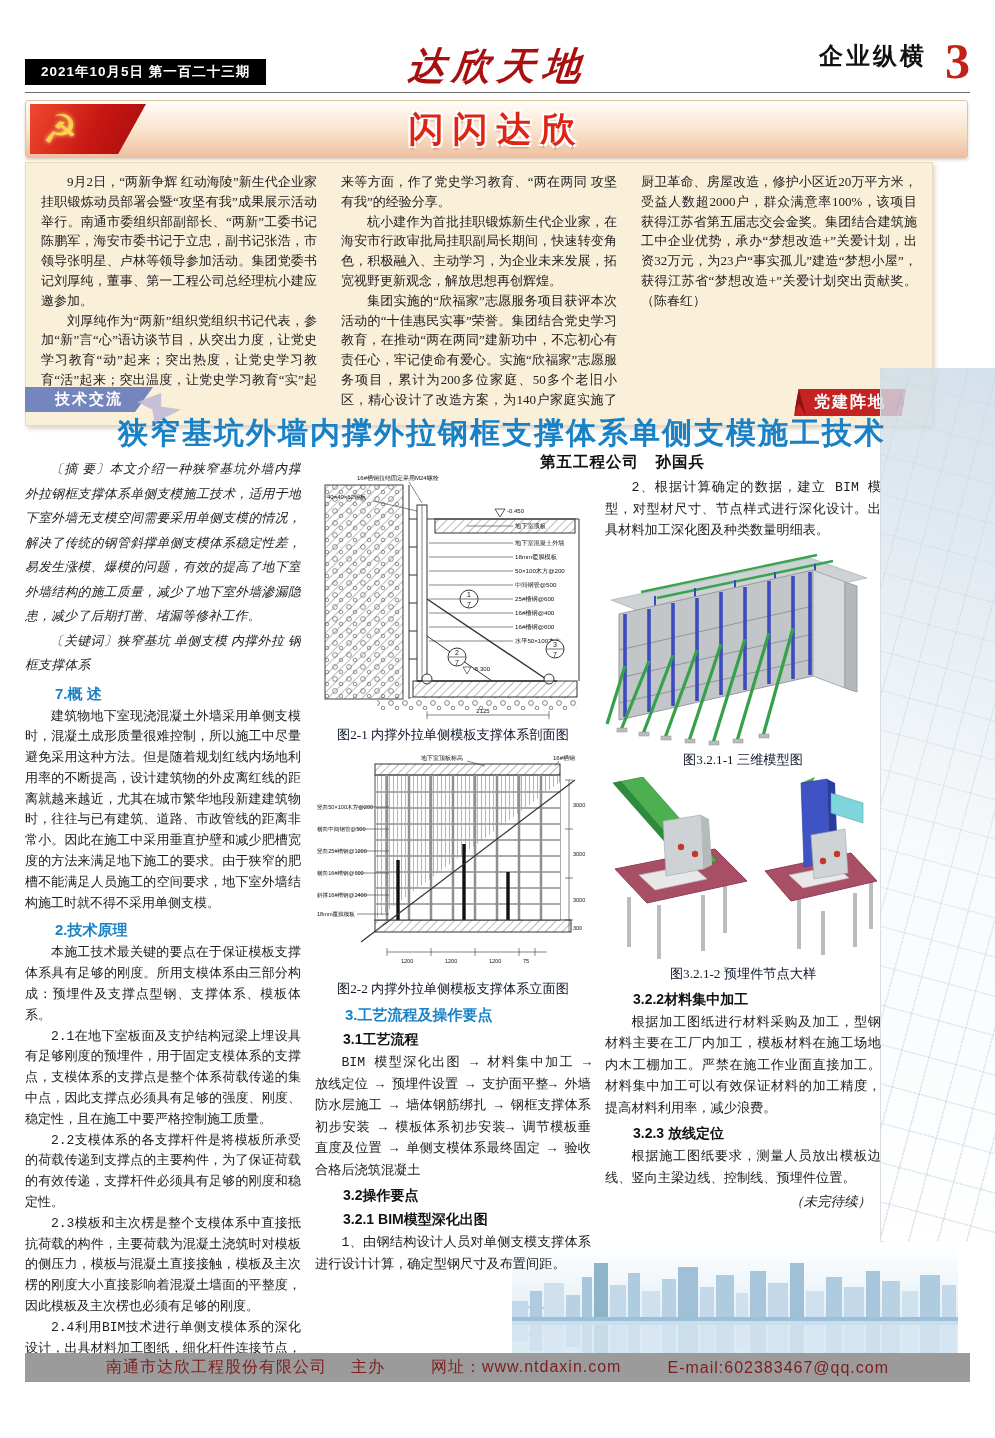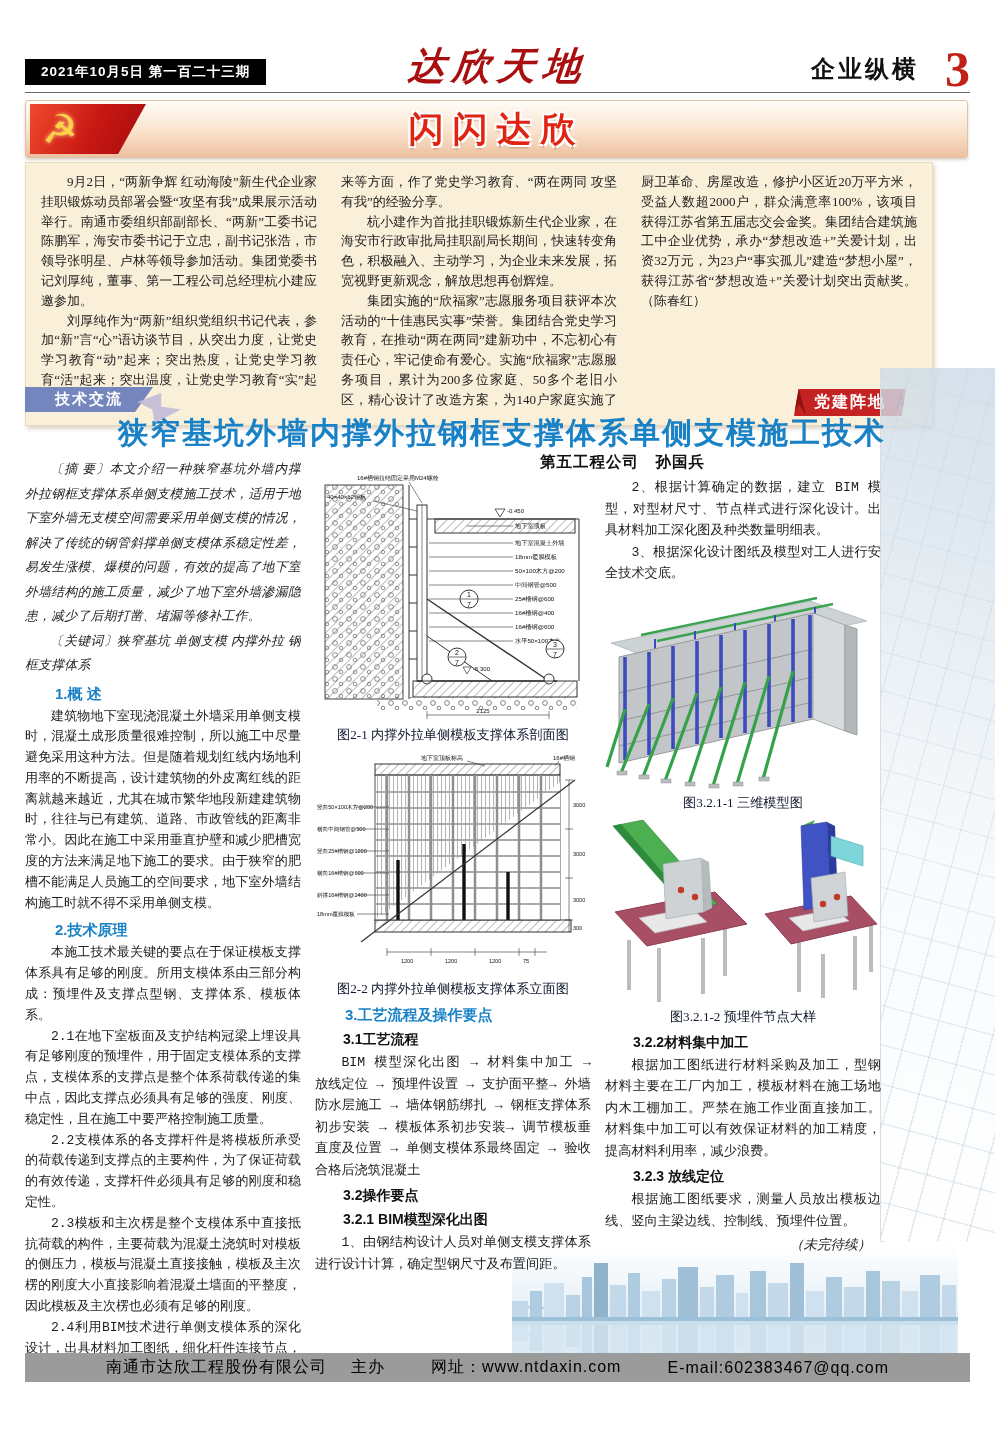--- a/index.html
+++ b/index.html
@@ -6,21 +6,21 @@
   body{width:995px;height:1438px;background:#ffffff;position:relative;overflow:hidden;
        font-family:"Liberation Serif",serif;color:#1a1a1a;}
   .page{position:absolute;inset:0;}
 
   
   .header{position:absolute;left:25px;right:25px;top:28px;height:64px;border-bottom:1.5px solid #6a6a6a;}
   .date-box{position:absolute;left:0;bottom:7px;background:#000000;color:#fff;
             font:bold 13.5px "Liberation Sans",sans-serif;padding:4px 16px;letter-spacing:1px;}
   .masthead{position:absolute;left:0;right:0;bottom:0;text-align:center;
             font:bold italic 38px "DejaVu Serif",serif;color:#a90f0f;letter-spacing:7px;transform:skewX(-5deg);}
-  .section-right{position:absolute;right:0;bottom:2px;display:flex;align-items:center;gap:26px;}
+  .section-right{position:absolute;right:0;bottom:10px;display:flex;align-items:flex-start;gap:18px;}
   .section-name{font:bold 24px "Liberation Serif",serif;letter-spacing:3px;color:#111;}
   .page-no{font:bold 50px "Liberation Serif",serif;color:#c32017;line-height:.85;}
 
   
   .banner{position:absolute;left:25px;right:27px;top:100px;height:56px;border:1px solid #ddc3a6;border-radius:3px;
           background:linear-gradient(180deg,#fffdf9 0%,#f9e2cb 55%,#eec0a0 100%);
           display:flex;align-items:center;justify-content:center;gap:74px;box-shadow:0 2px 3px rgba(120,80,40,.25);}
   .emblem{position:absolute;left:4px;top:3px;bottom:3px;width:104px;
           background:linear-gradient(115deg,#ef4a2d 0%,#c81713 55%,#a30d0d 100%);
           clip-path:polygon(0 0,100% 0,76% 100%,0 100%);
@@ -70,21 +70,21 @@
   .body-p{font-size:13px;line-height:20.8px;text-align:justify;text-indent:2em;margin:0;color:#1c1c1c;font-family:Liberation Mono, monospace;}
   .mid-p{font-size:13.2px;line-height:21.5px;}
   .fig{display:block;margin:0 auto;}
   .fig-caption{font-size:13.2px;text-align:center;margin:3px 0 8px;color:#0f172a;}
   .continued{font:italic 13.5px "Liberation Serif",serif;text-align:right;margin:4px 10px 0 0;}
   svg text{font-family:"Liberation Sans",sans-serif;fill:#111;}
 
   
   .skyline{position:absolute;left:512px;top:1243px;width:446px;height:110px;z-index:0;}
   .footer-bar{position:absolute;left:25px;right:25px;top:1353px;height:29px;background:#9b9b9b;z-index:5;
-        display:flex;align-items:center;justify-content:center;gap:46px;color:#000000;
+        display:flex;align-items:center;justify-content:center;gap:46px;color:#7f1d1d;
         font:16px "Liberation Sans",sans-serif;letter-spacing:1px;}
   .footer-bar .grp{display:flex;gap:24px;}
 </style>
 </head>
 <body>
 
 <div class="page">
 
   <div class="header">
     <div class="date-box">2021年10月5日  第一百二十三期</div>
@@ -116,21 +116,21 @@
     <div class="shape">技术交流</div>
   </div>
   <div class="tech-title">狭窄基坑外墙内撑外拉钢框支撑体系单侧支模施工技术</div>
   <div class="tech-author">第五工程公司　孙国兵</div>
 
   <div class="tech-cols">
 
     <div class="col">
       <p class="abstract">〔摘 要〕本文介绍一种狭窄基坑外墙内撑外拉钢框支撑体系单侧支模施工技术，适用于地下室外墙无支模空间需要采用单侧支模的情况，解决了传统的钢管斜撑单侧支模体系稳定性差，易发生涨模、爆模的问题，有效的提高了地下室外墙结构的施工质量，减少了地下室外墙渗漏隐患，减少了后期打凿、堵漏等修补工作。</p>
       <p class="keywords">〔关键词〕狭窄基坑 单侧支模 内撑外拉 钢框支撑体系</p>
-      <div class="h-blue">1.概 述</div>
+      <div class="h-blue">7.概 述</div>
       <p class="body-p">建筑物地下室现浇混凝土外墙采用单侧支模时，混凝土成形质量很难控制，所以施工中尽量避免采用这种方法。但是随着规划红线内场地利用率的不断提高，设计建筑物的外皮离红线的距离就越来越近，尤其在城市繁华地段新建建筑物时，往往与已有建筑、道路、市政管线的距离非常小。因此在施工中采用垂直护壁和减少肥槽宽度的方法来满足地下施工的要求。由于狭窄的肥槽不能满足人员施工的空间要求，地下室外墙结构施工时就不得不采用单侧支模。</p>
       <div class="h-blue">2.技术原理</div>
       <p class="body-p">本施工技术最关键的要点在于保证模板支撑体系具有足够的刚度。所用支模体系由三部分构成：预埋件及支撑点型钢、支撑体系、模板体系。</p>
       <p class="body-p">2.1在地下室板面及支护结构冠梁上埋设具有足够刚度的预埋件，用于固定支模体系的支撑点，支模体系的支撑点是整个体系荷载传递的集中点，因此支撑点必须具有足够的强度、刚度、稳定性，且在施工中要严格控制施工质量。</p>
       <p class="body-p">2.2支模体系的各支撑杆件是将模板所承受的荷载传递到支撑点的主要构件，为了保证荷载的有效传递，支撑杆件必须具有足够的刚度和稳定性。</p>
       <p class="body-p">2.3模板和主次楞是整个支模体系中直接抵抗荷载的构件，主要荷载为混凝土浇筑时对模板的侧压力，模板与混凝土直接接触，模板及主次楞的刚度大小直接影响着混凝土墙面的平整度，因此模板及主次楞也必须有足够的刚度。</p>
       <p class="body-p">2.4利用BIM技术进行单侧支模体系的深化设计，出具材料加工图纸，细化杆件连接节点，所有材料集中加工，现场利用模型对工人进行可视化安全技术交底。</p>
     </div>
 
     <div class="col" style="padding-top:14px;">
@@ -293,21 +293,20 @@
       <div class="h-blue">3.工艺流程及操作要点</div>
       <div class="h-black">3.1工艺流程</div>
       <p class="body-p mid-p">BIM 模型深化出图 → 材料集中加工 → 放线定位 → 预埋件设置 → 支护面平整→ 外墙防水层施工 → 墙体钢筋绑扎 → 钢框支撑体系初步安装 → 模板体系初步安装→ 调节模板垂直度及位置 → 单侧支模体系最终固定 → 验收合格后浇筑混凝土</p>
       <div class="h-black">3.2操作要点</div>
       <div class="h-black">3.2.1 BIM模型深化出图</div>
       <p class="body-p mid-p">1、由钢结构设计人员对单侧支模支撑体系进行设计计算，确定型钢尺寸及布置间距。</p>
     </div>
 
     <div class="col" style="padding-top:20px;">
       <p class="body-p mid-p">2、根据计算确定的数据，建立 BIM 模型，对型材尺寸、节点样式进行深化设计。出具材料加工深化图及种类数量明细表。</p>
-      <p class="body-p mid-p">3、根据深化设计图纸及模型对工人进行安全技术交底。</p>
 
       <svg class="fig" width="276" height="200" viewBox="0 0 276 200" style="margin-top:6px;">
         <polygon points="6,52 205,10 262,30 62,74" fill="#cdd2d4" stroke="#9aa5aa" stroke-width="0.6"></polygon>
         <line x1="36" y1="44" x2="212" y2="7" stroke="#3aa34f" stroke-width="2.4"></line>
         <line x1="52" y1="50" x2="228" y2="13" stroke="#3aa34f" stroke-width="2.4"></line>
         <g stroke="#3b4bbf" stroke-width="2">
           <line x1="50" y1="48" x2="50" y2="62"></line>
             <line x1="90" y1="40" x2="90" y2="54"></line>
           <line x1="130" y1="32" x2="130" y2="46"></line>
             <line x1="170" y1="24" x2="170" y2="38"></line>

